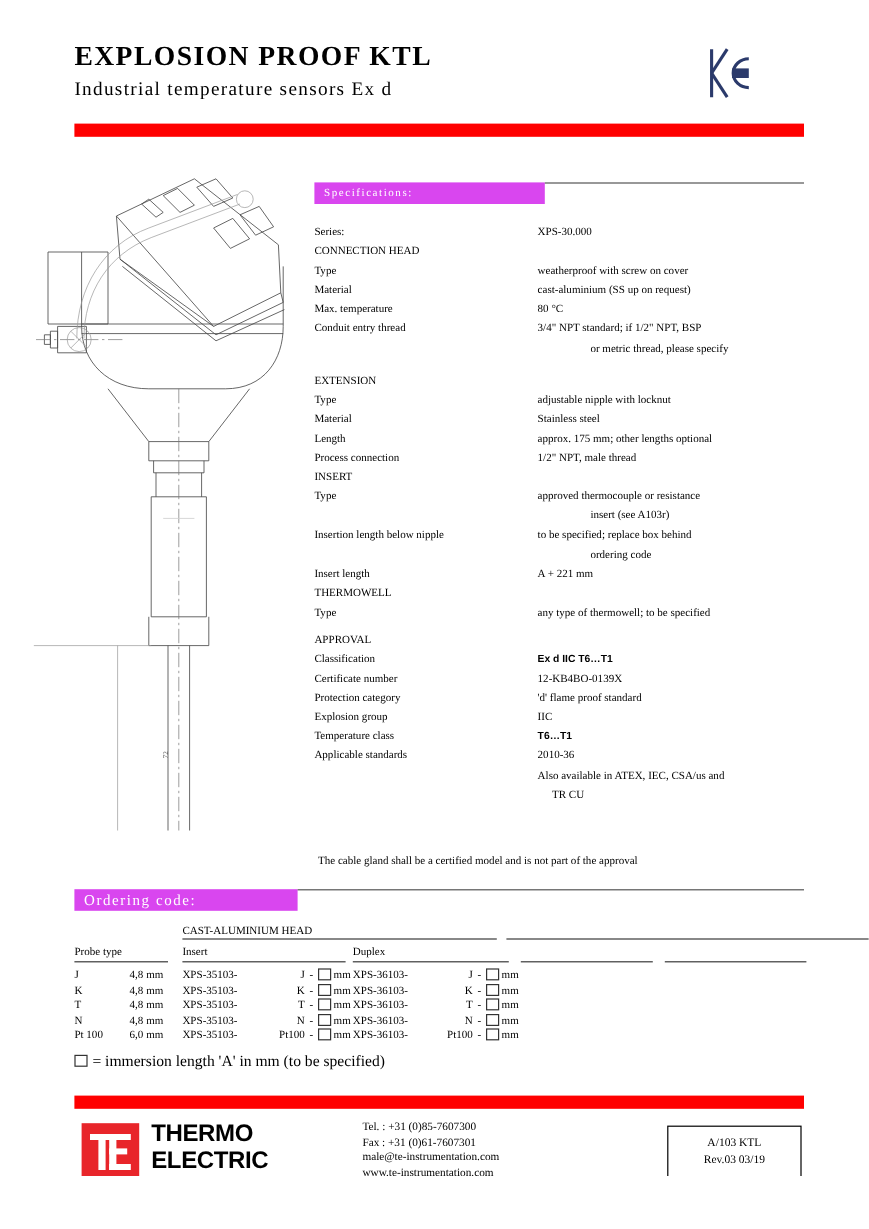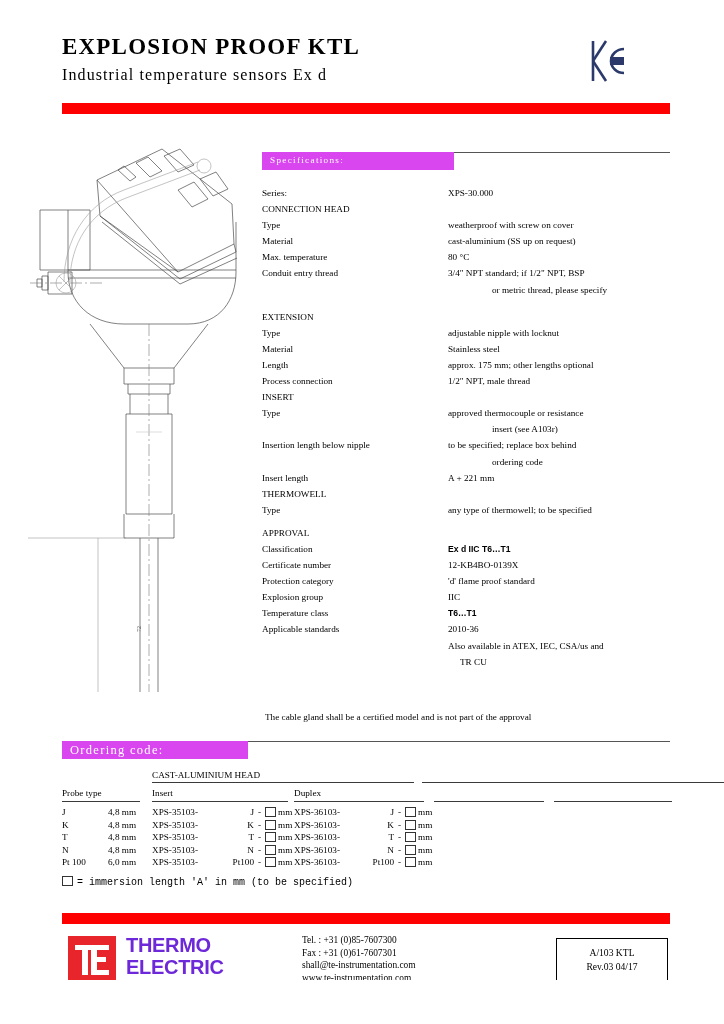--- a/index.html
+++ b/index.html
@@ -68,30 +68,30 @@
   .c-sbox{left:203px;}
   .c-smm{left:216px;}
   .c-dcode{left:232px;}
   .c-dtype{left:306px;text-align:right;width:26px;}
   .c-ddash{left:336px;}
   .c-dbox{left:343px;}
   .c-dmm{left:356px;}
   .box-gl{display:inline-block;width:9px;height:8px;border:1px solid #333;
           vertical-align:-1px;background:#fff;}
 
-  .imm-note{position:absolute;left:62px;top:876px;font-size:10px;
-            font-family:Liberation Mono, monospace;white-space:nowrap;}
+  .imm-note{position:absolute;left:62px;top:876px;font-size:13px;
+            font-family:Liberation Serif, serif;white-space:nowrap;}
   .imm-note .box-gl{margin-right:4px;}
 
   
   .logo-mark{position:absolute;left:68px;top:936px;width:48px;height:48px;background:#e8252a;}
   .logo-te{position:absolute;left:68px;top:936px;width:48px;height:48px;}
   .logo-word{position:absolute;left:126px;top:934px;
              font-family:"Liberation Sans","DejaVu Sans",sans-serif;
-             font-weight:bold;font-size:20px;line-height:22px;letter-spacing:-0.3px;color:#6d28d9;}
+             font-weight:bold;font-size:20px;line-height:22px;letter-spacing:-0.3px;color:#000000;}
   .logo-instr{position:absolute;left:68px;top:984px;
               font-family:"Liberation Sans","DejaVu Sans",sans-serif;
               font-size:8.6px;letter-spacing:4.2px;color:#8b8b8b;font-weight:bold;}
   .contact{position:absolute;left:302px;top:934px;font-size:9.4px;line-height:12.6px;}
   .refbox{position:absolute;left:556px;top:938px;width:112px;height:44px;border:1px solid #000;
           text-align:center;font-size:9.6px;line-height:14px;padding-top:7px;box-sizing:border-box;}
 
   
   .drawing{position:absolute;left:28px;top:132px;width:232px;height:560px;}
   .dim-label{position:absolute;left:108px;top:500px;font-size:6px;color:#555;
@@ -423,22 +423,22 @@
   </div>
   <div class="logo-word">
     <div>THERMO</div>
     <div>ELECTRIC</div>
   </div>
   <div class="logo-instr">INSTRUMENTATION</div>
 
   <div class="contact">
     <div>Tel. : +31 (0)85-7607300</div>
     <div>Fax : +31 (0)61-7607301</div>
-    <div>shall@te-instrumentation.com</div>
+    <div>male@te-instrumentation.com</div>
     <div>www.te-instrumentation.com</div>
   </div>
 
   <div class="refbox">
     <div>A/103 KTL</div>
-    <div>Rev.03   04/17</div>
+    <div>Rev.03   03/19</div>
   </div>
 
 </div>
 
 </body></html>

